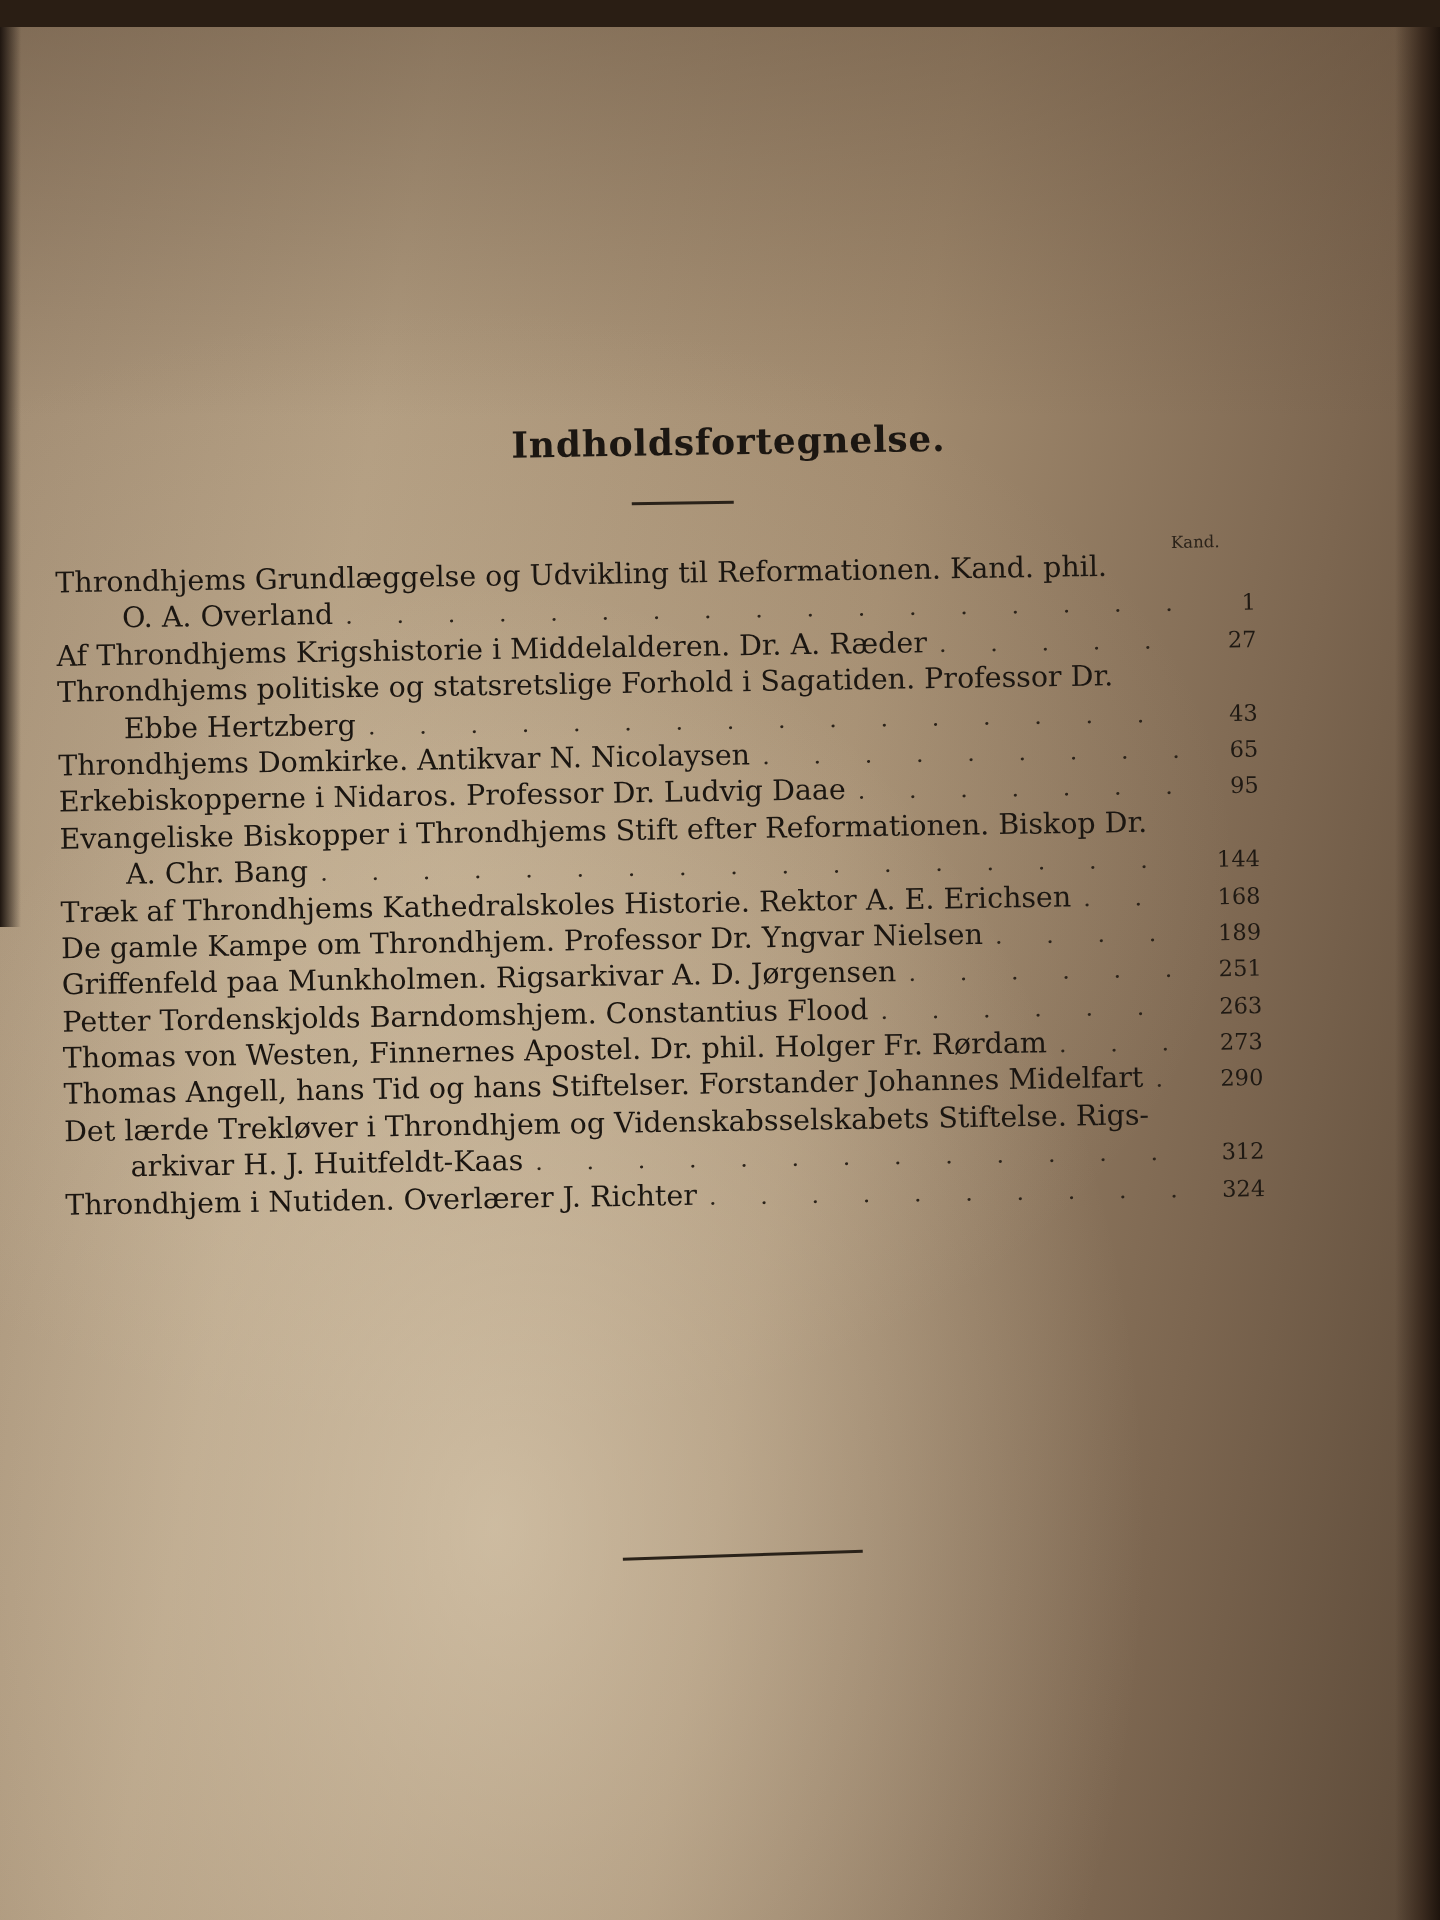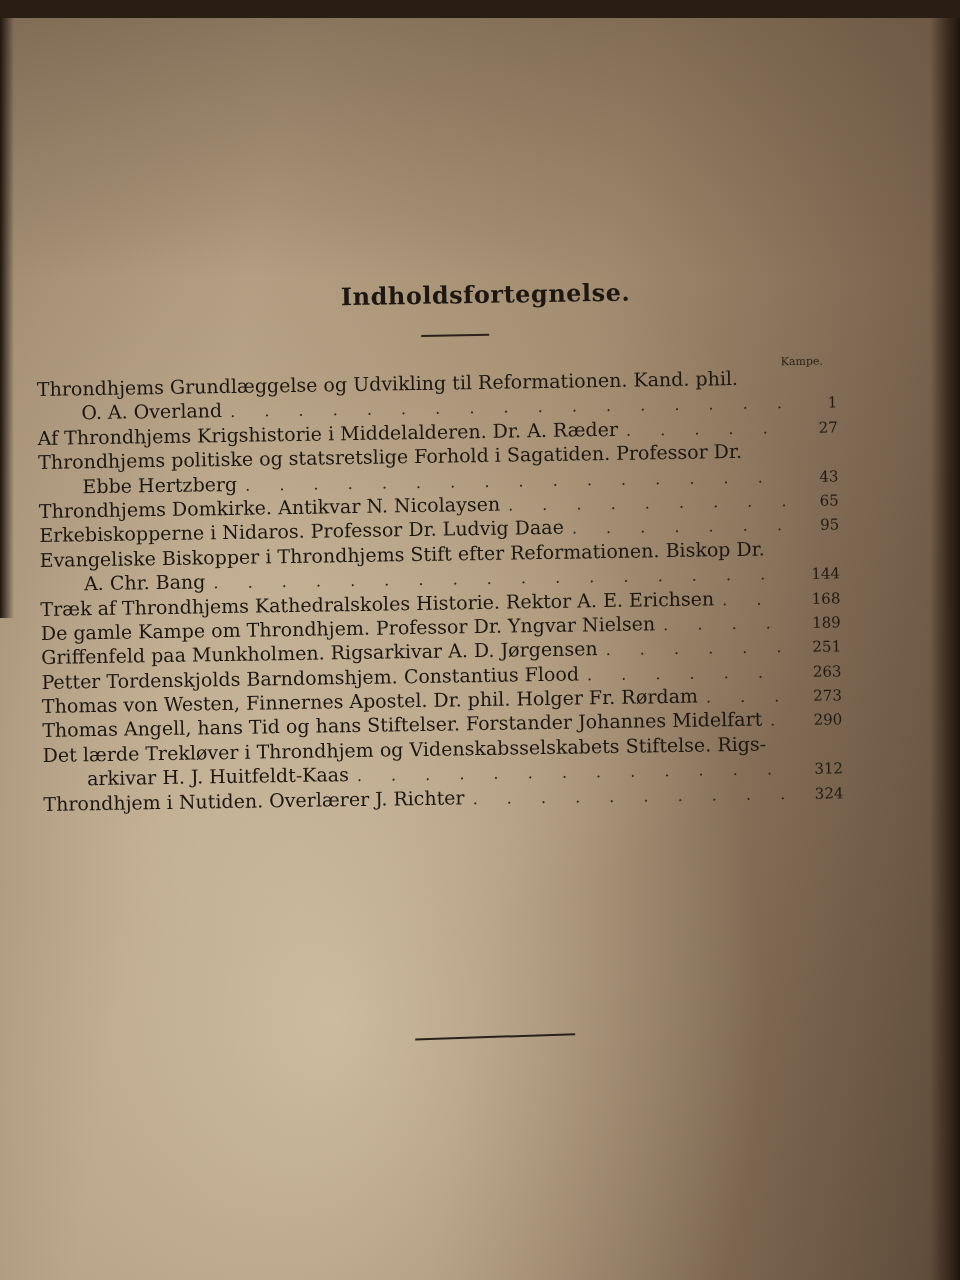--- a/index.html
+++ b/index.html
@@ -111,21 +111,21 @@
 <body>
 
 <div class="photo">
   <div class="page-top-dark"></div>
   <div class="page-shadow-left"></div>
   <div class="page-edge-right"></div>
 
   <div class="content">
     <div class="title">Indholdsfortegnelse.</div>
     <div class="title-rule"></div>
-    <div class="side-label">Kampe.</div>
+    <div class="side-label">Kand.</div>
 
     <div class="toc" id="toc">
         <div>
           <div class="entry-line">
             <span class="entry-text">Throndhjems Grundlæggelse og Udvikling til Reformationen. Kand. phil.</span>
           </div>
           <div class="entry-line indent">
             <span class="entry-text">O. A. Overland</span>
             <span class="leader"></span>
             <span class="pagenum">1</span>

